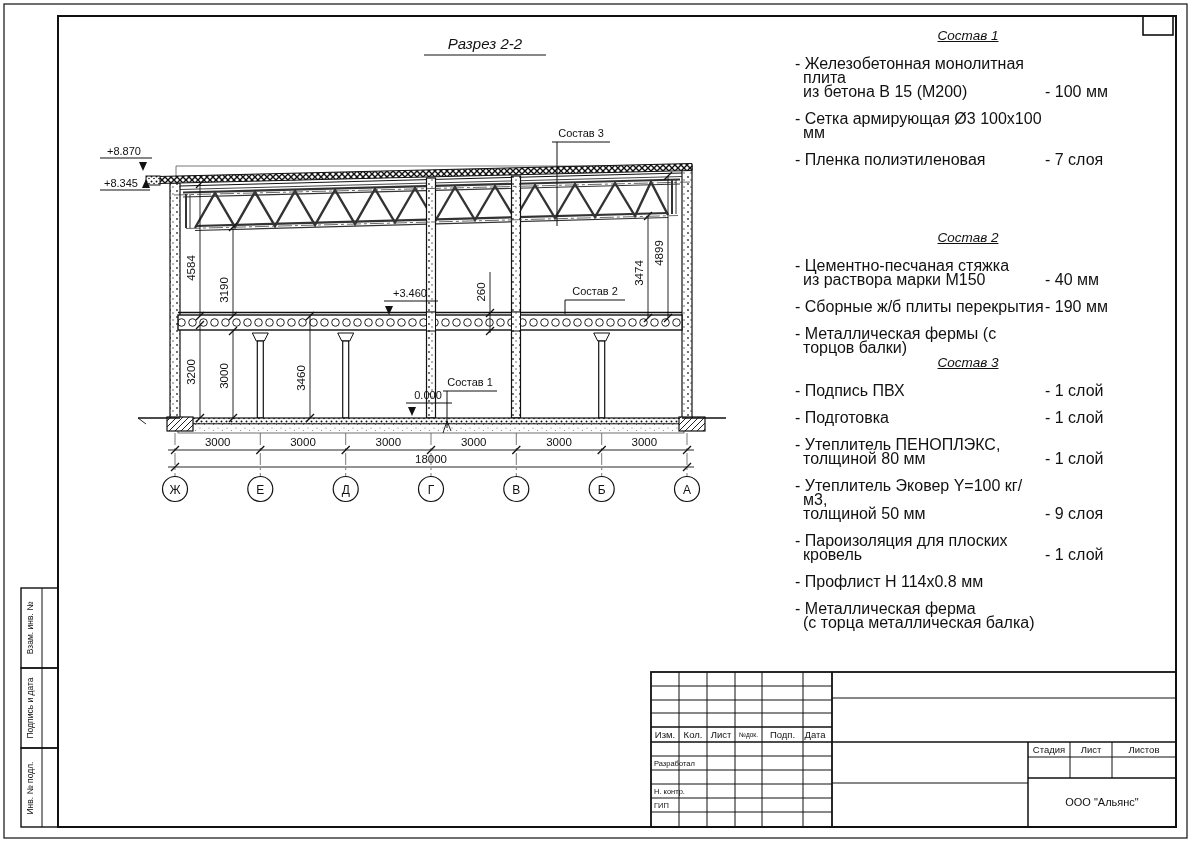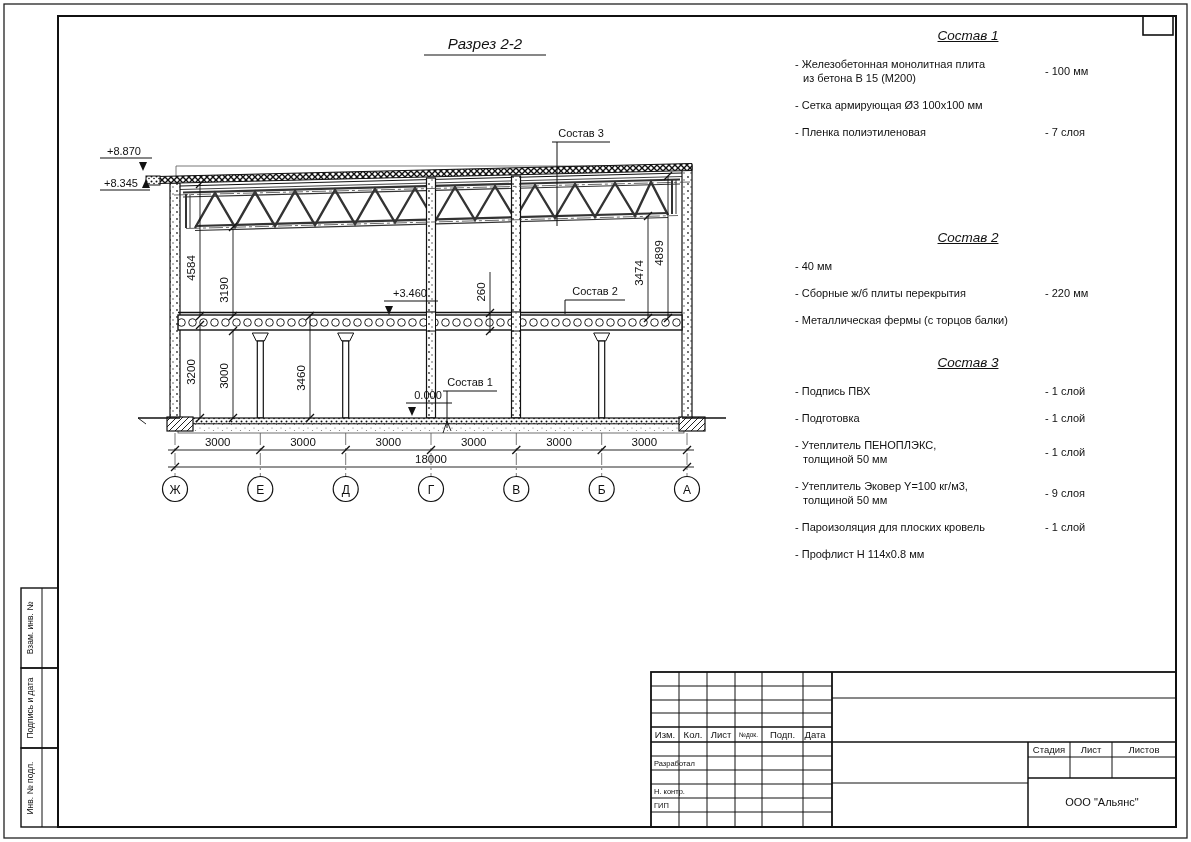--- a/index.html
+++ b/index.html
@@ -16,22 +16,22 @@
   .t-tb-sm{font-size:6.5px;}
   .t-tb-role{font-size:7.5px;}
   .t-tb-co{font-size:11px;}
   .t-side{font-size:8.5px;}
   
   .comps{position:absolute;left:795px;top:28px;width:346px;}
   .comp-sec{position:absolute;left:0;width:100%;}
   .comp-sec.s1{top:0;} .comp-sec.s2{top:202px;} .comp-sec.s3{top:327px;}
   .comp-title{font-style:italic;font-size:13.5px;text-align:center;
               text-decoration:underline;margin:0 0 14px 0;font-weight:normal;}
-  .comp-item{display:flex;align-items:center;margin-bottom:13px;
-             font-size:11px;line-height:14px;}
+  .comp-item{display:flex;align-items:flex-end;margin-bottom:13px;
+             font-size:16px;line-height:14px;}
   .comp-item .txt{flex:1;white-space:pre-line;text-indent:-8px;padding-left:8px;}
   .comp-item .val{width:96px;white-space:nowrap;}
 </style>
 </head>
 <body>
 
 <div class="page">
 
 <svg class="layer" width="1191" height="842" viewBox="0 0 1191 842">
   <defs>
@@ -308,56 +308,63 @@
     </div>
     <div class="comp-item">
       <span class="txt">- Пленка полиэтиленовая</span>
       <span class="val">- 7 слоя</span>
     </div>
   </div>
 
   <div class="comp-sec s2">
     <h3 class="comp-title">Состав 2</h3>
     <div class="comp-item">
+      <span class="txt">- Цементно-песчаная стяжка
+из раствора марки М150</span>
       <span class="val">- 40 мм</span>
     </div>
     <div class="comp-item">
       <span class="txt">- Сборные ж/б плиты перекрытия</span>
-      <span class="val">- 220 мм</span>
+      <span class="val">- 190 мм</span>
     </div>
     <div class="comp-item">
       <span class="txt">- Металлическая фермы (с торцов балки)</span>
       <span class="val"></span>
     </div>
   </div>
 
   <div class="comp-sec s3">
     <h3 class="comp-title">Состав 3</h3>
     <div class="comp-item">
       <span class="txt">- Подпись ПВХ</span>
       <span class="val">- 1 слой</span>
     </div>
     <div class="comp-item">
       <span class="txt">- Подготовка</span>
       <span class="val">- 1 слой</span>
     </div>
     <div class="comp-item">
       <span class="txt">- Утеплитель ПЕНОПЛЭКС,
-толщиной 50 мм</span>
+толщиной 80 мм</span>
       <span class="val">- 1 слой</span>
     </div>
     <div class="comp-item">
       <span class="txt">- Утеплитель Эковер Y=100 кг/м3,
 толщиной 50 мм</span>
       <span class="val">- 9 слоя</span>
     </div>
     <div class="comp-item">
       <span class="txt">- Пароизоляция для плоских кровель</span>
       <span class="val">- 1 слой</span>
     </div>
     <div class="comp-item">
       <span class="txt">- Профлист Н 114х0.8 мм</span>
       <span class="val"></span>
     </div>
+    <div class="comp-item">
+      <span class="txt">- Металлическая ферма
+(с торца металлическая балка)</span>
+      <span class="val"></span>
+    </div>
   </div>
 </div>
 
 </div>
 
 </body></html>

